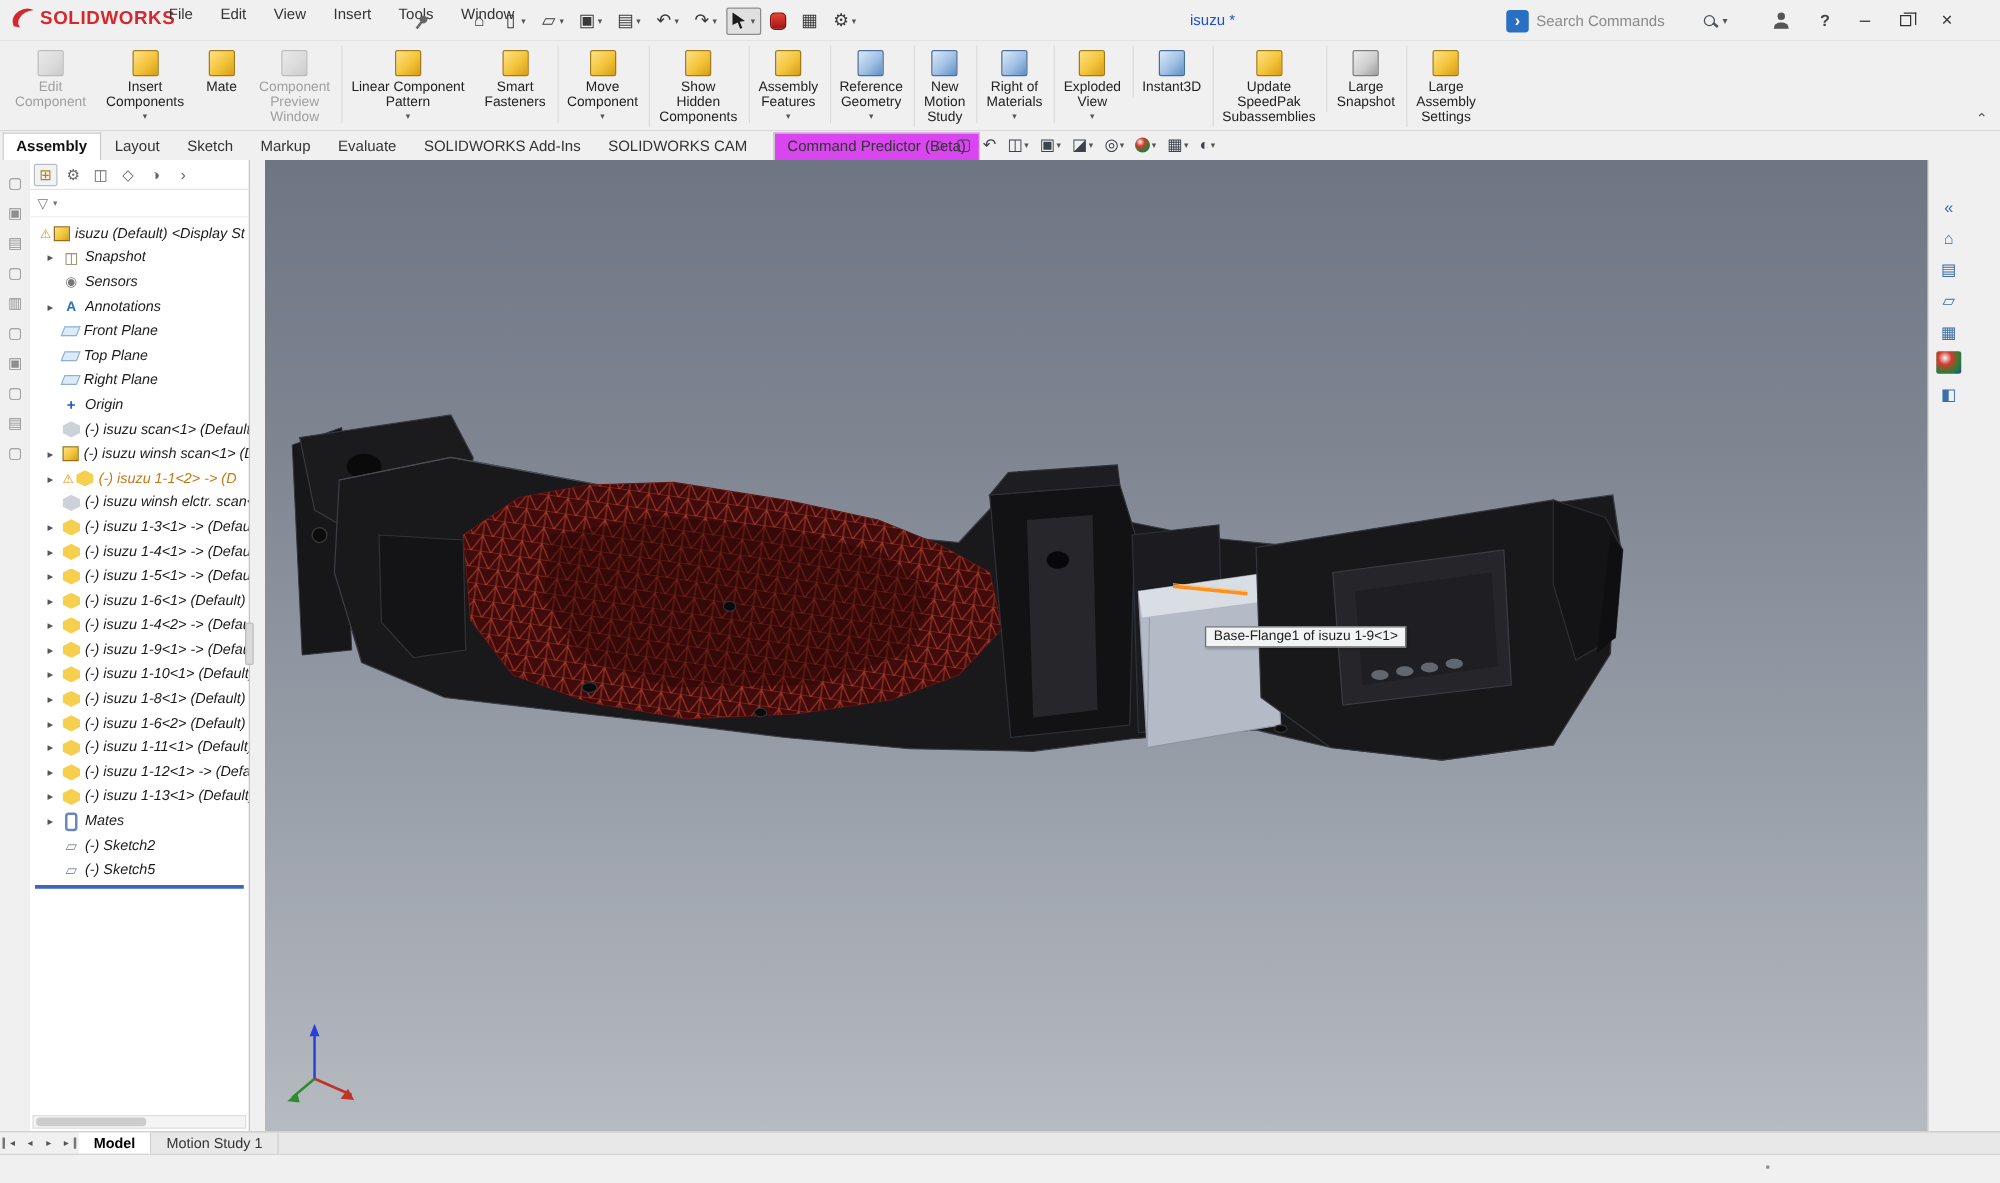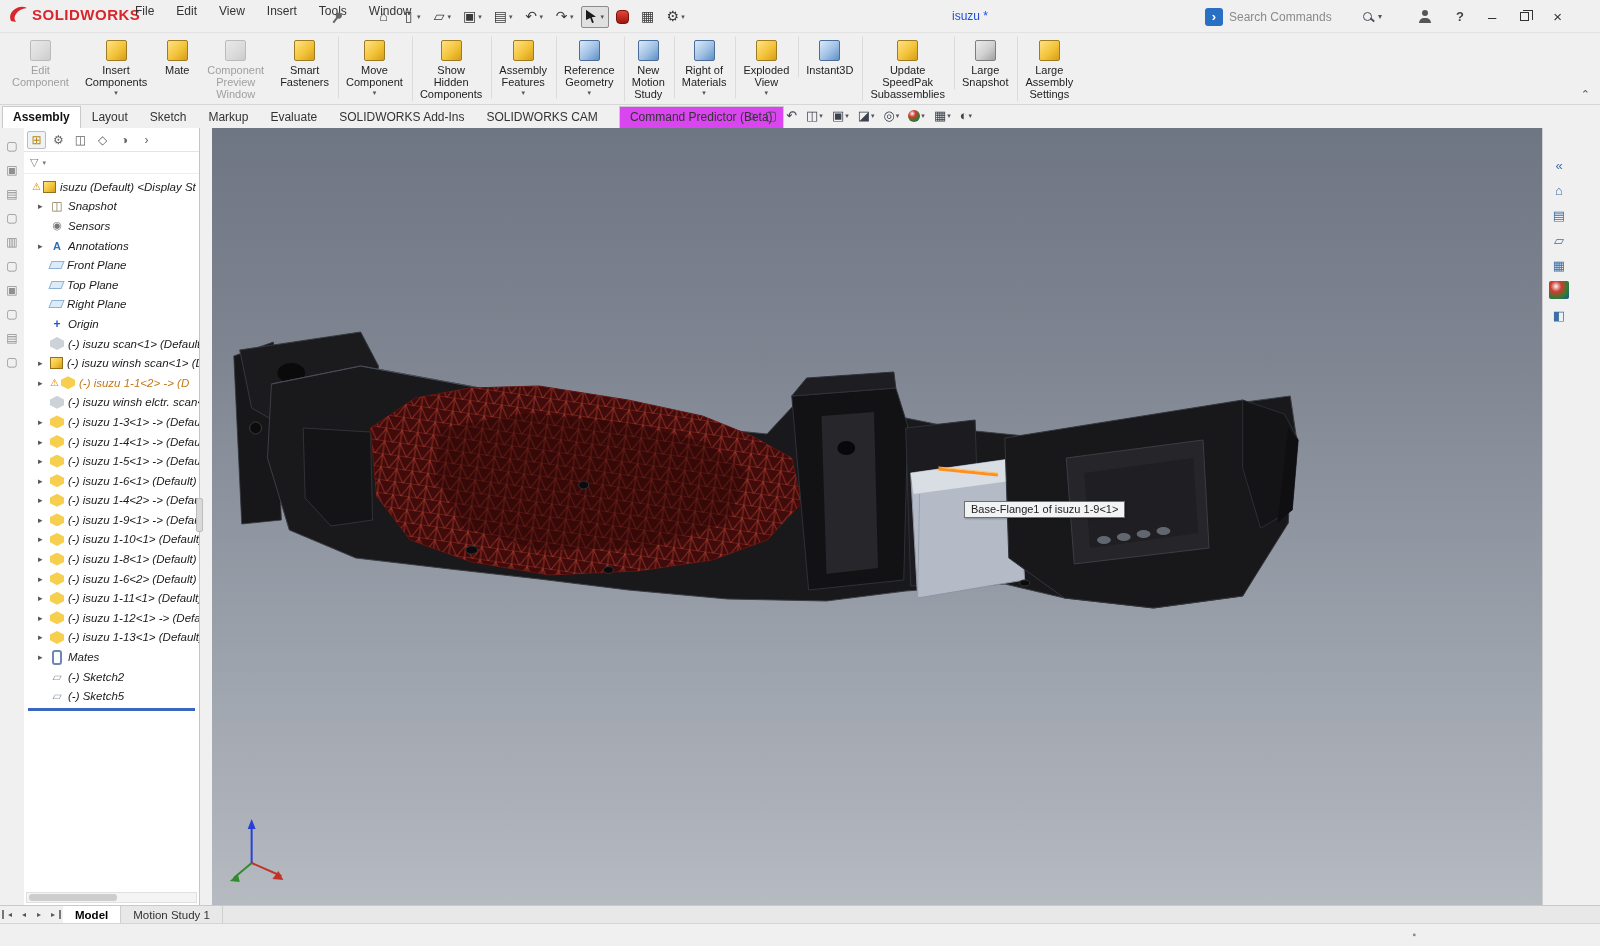--- a/index.html
+++ b/index.html
@@ -244,20 +244,26 @@
       </div>
 
       <div class="rbtn disabled">
         <span class="cube"></span>
         <span class="rlabel">Component
 Preview
 Window</span>
 
       </div>
 
+      <div class="rbtn dd sep">
+        <span class="cube"></span>
+        <span class="rlabel">Linear Component
+Pattern</span>
+        <span class="rdd">▾</span>
+      </div>
 
       <div class="rbtn">
         <span class="cube"></span>
         <span class="rlabel">Smart
 Fasteners</span>
 
       </div>
 
       <div class="rbtn dd sep">
         <span class="cube"></span>

